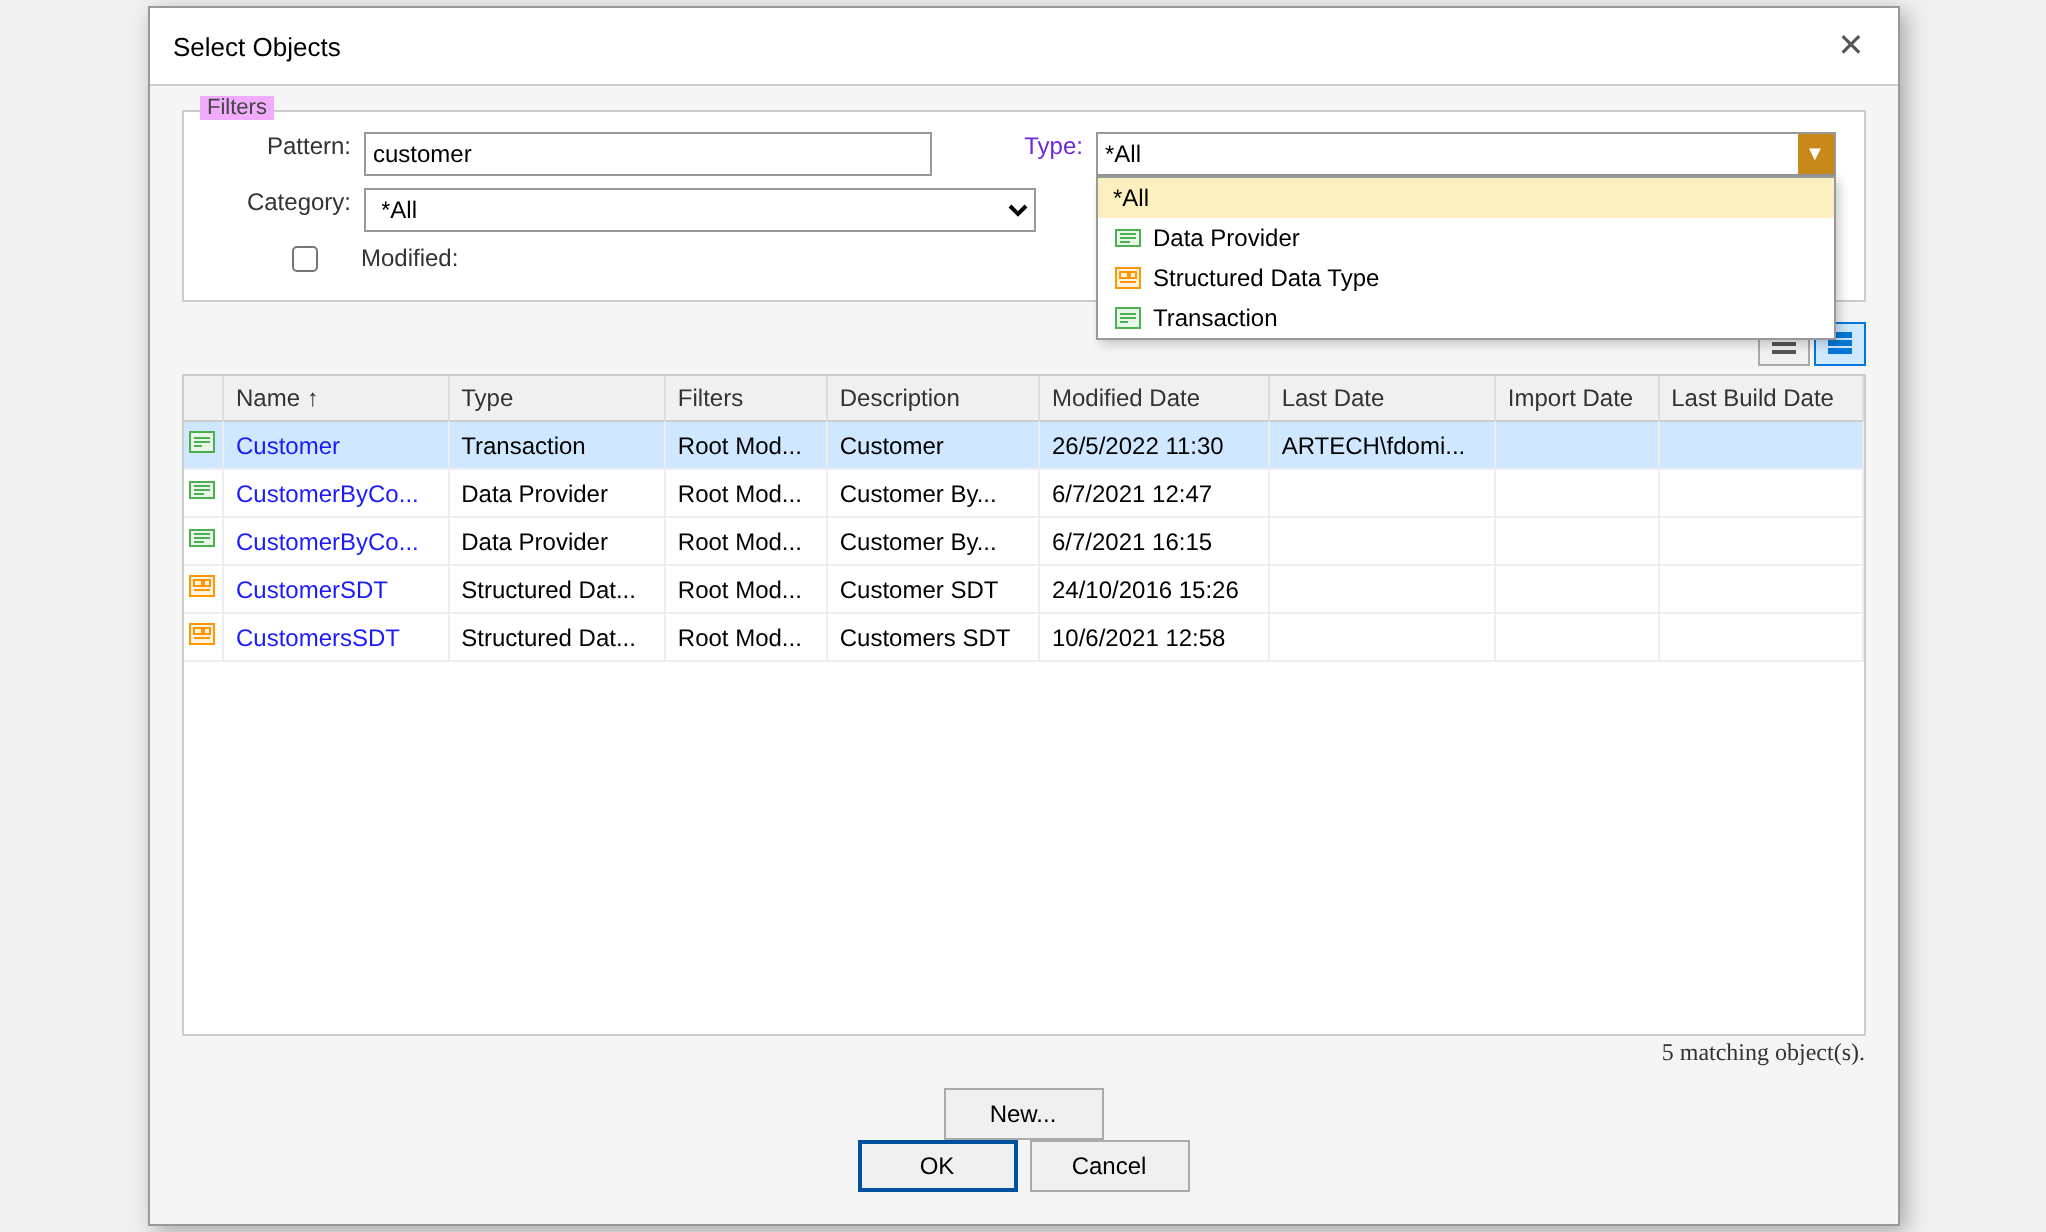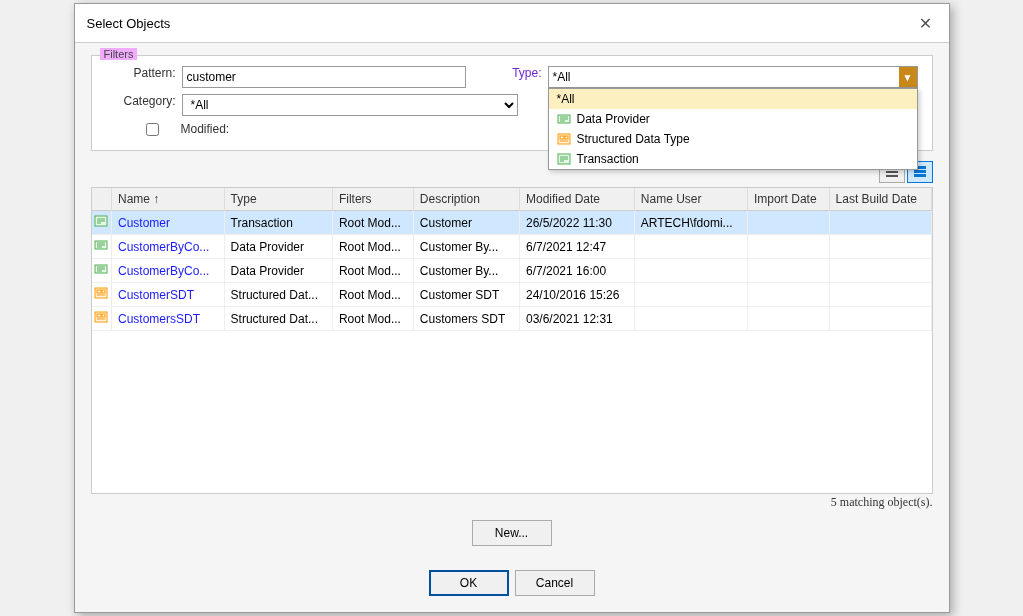--- a/index.html
+++ b/index.html
@@ -260,21 +260,20 @@
       cursor: pointer;
       padding: 2px 16px;
     }
     .footer-btn.ok-btn {
       background: #f0f0f0;
       border: 2px solid #0050a0;
     }
     .footer-buttons {
       display: flex;
       gap: 6px;
-      margin-top: 24px;
     }
   </style>
 </head>
 <body>
 
 <div class="dialog">
 
   <div class="title-bar">
     <span>Select Objects</span>
     <button class="close-btn">✕</button>
@@ -367,21 +366,21 @@
     <div class="table-container">
       <table>
         <thead>
           <tr>
             <th></th>
             <th>Name ↑</th>
             <th>Type</th>
             <th>Filters</th>
             <th>Description</th>
             <th>Modified Date</th>
-            <th>Name User</th>
+            <th>Last Date</th>
             <th>Import Date</th>
             <th>Last Build Date</th>
           </tr>
         </thead>
         <tbody id="table-body">
         <tr style="background: rgb(208, 232, 255);">
     <td><svg width="14" height="14" viewBox="0 0 14 14">
       <rect x="1" y="2" width="12" height="10" fill="#e8f5e9" stroke="#4caf50" stroke-width="1"></rect>
       <line x1="3" y1="5" x2="11" y2="5" stroke="#4caf50" stroke-width="1"></line>
       <line x1="3" y1="7" x2="11" y2="7" stroke="#4caf50" stroke-width="1"></line>
@@ -416,21 +415,21 @@
     <td><svg width="14" height="14" viewBox="0 0 14 14">
       <rect x="1" y="3" width="12" height="8" fill="#e8f5e9" stroke="#4caf50" stroke-width="1"></rect>
       <line x1="3" y1="5" x2="11" y2="5" stroke="#4caf50" stroke-width="1"></line>
       <line x1="3" y1="7" x2="11" y2="7" stroke="#4caf50" stroke-width="1"></line>
       <line x1="3" y1="9" x2="8" y2="9" stroke="#4caf50" stroke-width="1"></line>
     </svg></td>
     <td class="name-col">CustomerByCo...</td>
     <td>Data Provider</td>
     <td>Root Mod...</td>
     <td>Customer By...</td>
-    <td>6/7/2021 16:00</td>
+    <td>6/7/2021 16:15</td>
     <td></td>
     <td></td>
     <td></td>
   </tr>
             <tr>
     <td><svg width="14" height="14" viewBox="0 0 14 14">
       <rect x="1" y="2" width="12" height="10" fill="#fff3e0" stroke="#ff9800" stroke-width="1"></rect>
       <rect x="3" y="4" width="4" height="3" fill="none" stroke="#ff9800" stroke-width="1"></rect>
       <rect x="8" y="4" width="3" height="3" fill="none" stroke="#ff9800" stroke-width="1"></rect>
       <line x1="3" y1="9" x2="11" y2="9" stroke="#ff9800" stroke-width="1"></line>
@@ -448,21 +447,21 @@
     <td><svg width="14" height="14" viewBox="0 0 14 14">
       <rect x="1" y="2" width="12" height="10" fill="#fff3e0" stroke="#ff9800" stroke-width="1"></rect>
       <rect x="3" y="4" width="4" height="3" fill="none" stroke="#ff9800" stroke-width="1"></rect>
       <rect x="8" y="4" width="3" height="3" fill="none" stroke="#ff9800" stroke-width="1"></rect>
       <line x1="3" y1="9" x2="11" y2="9" stroke="#ff9800" stroke-width="1"></line>
     </svg></td>
     <td class="name-col">CustomersSDT</td>
     <td>Structured Dat...</td>
     <td>Root Mod...</td>
     <td>Customers SDT</td>
-    <td>03/6/2021 12:31</td>
+    <td>10/6/2021 12:58</td>
     <td></td>
     <td></td>
     <td></td>
   </tr>
           </tbody>
       </table>
     </div>
 
     <div class="status-row">
       <span>5 matching object(s).</span>

